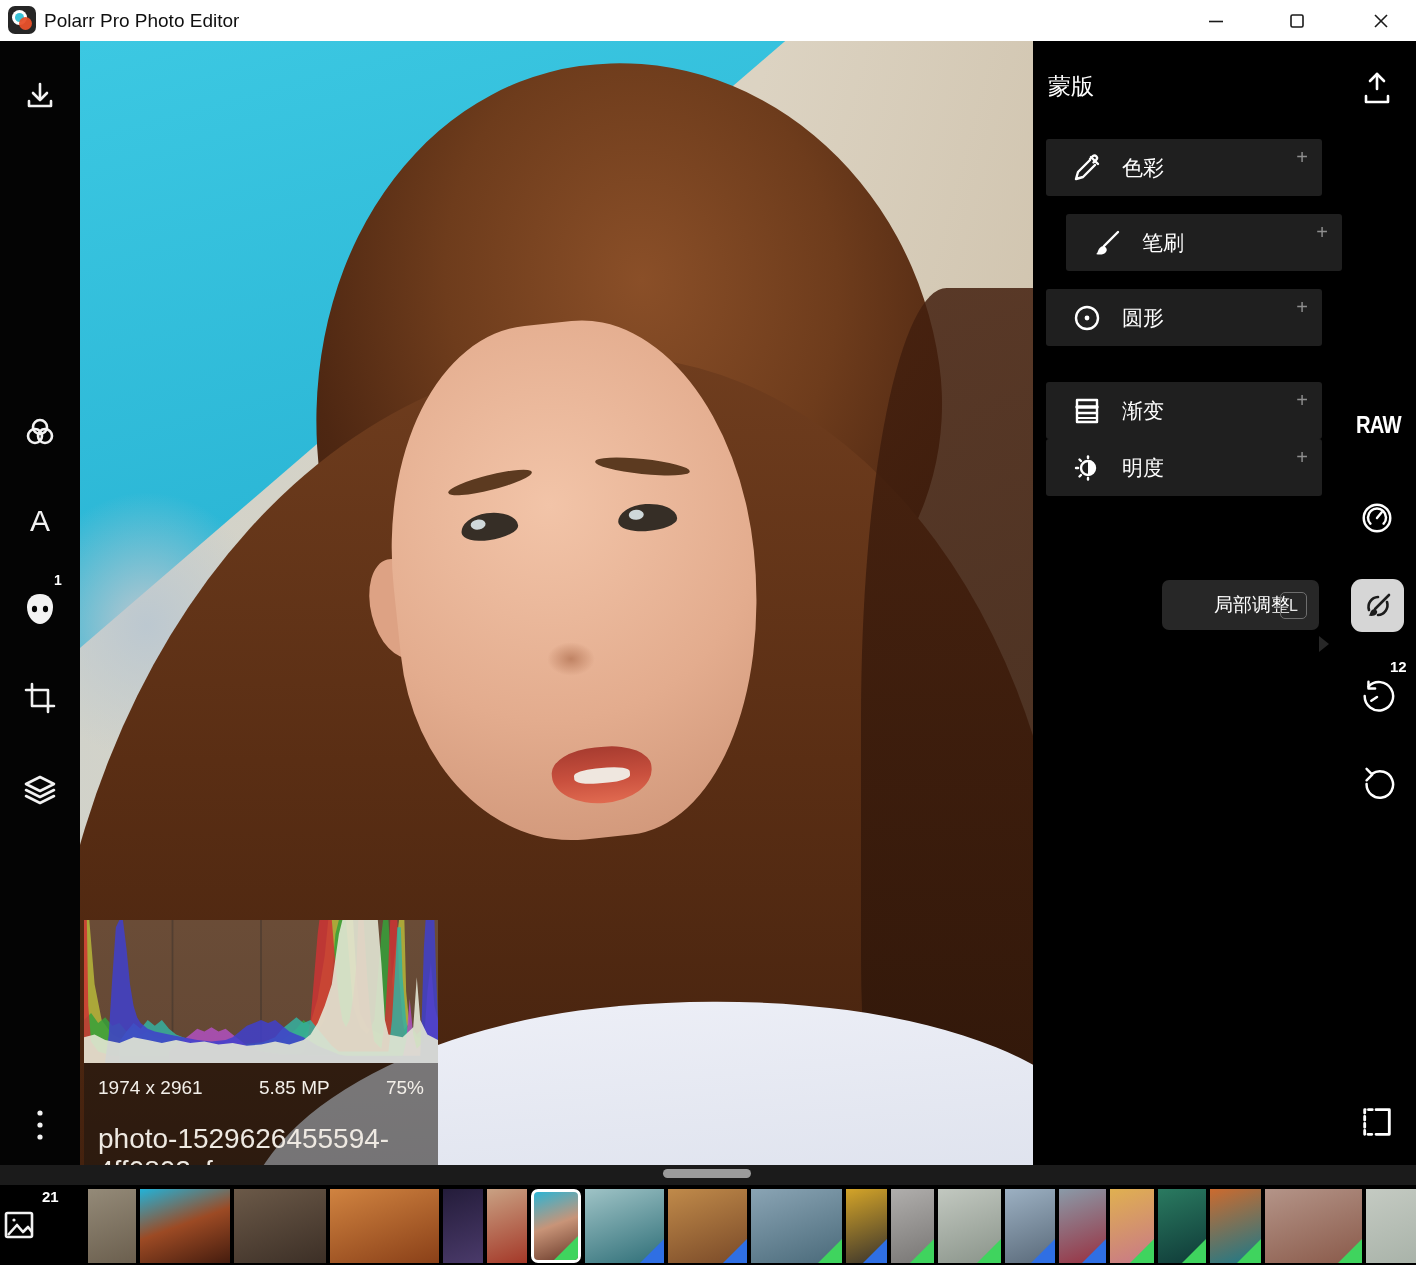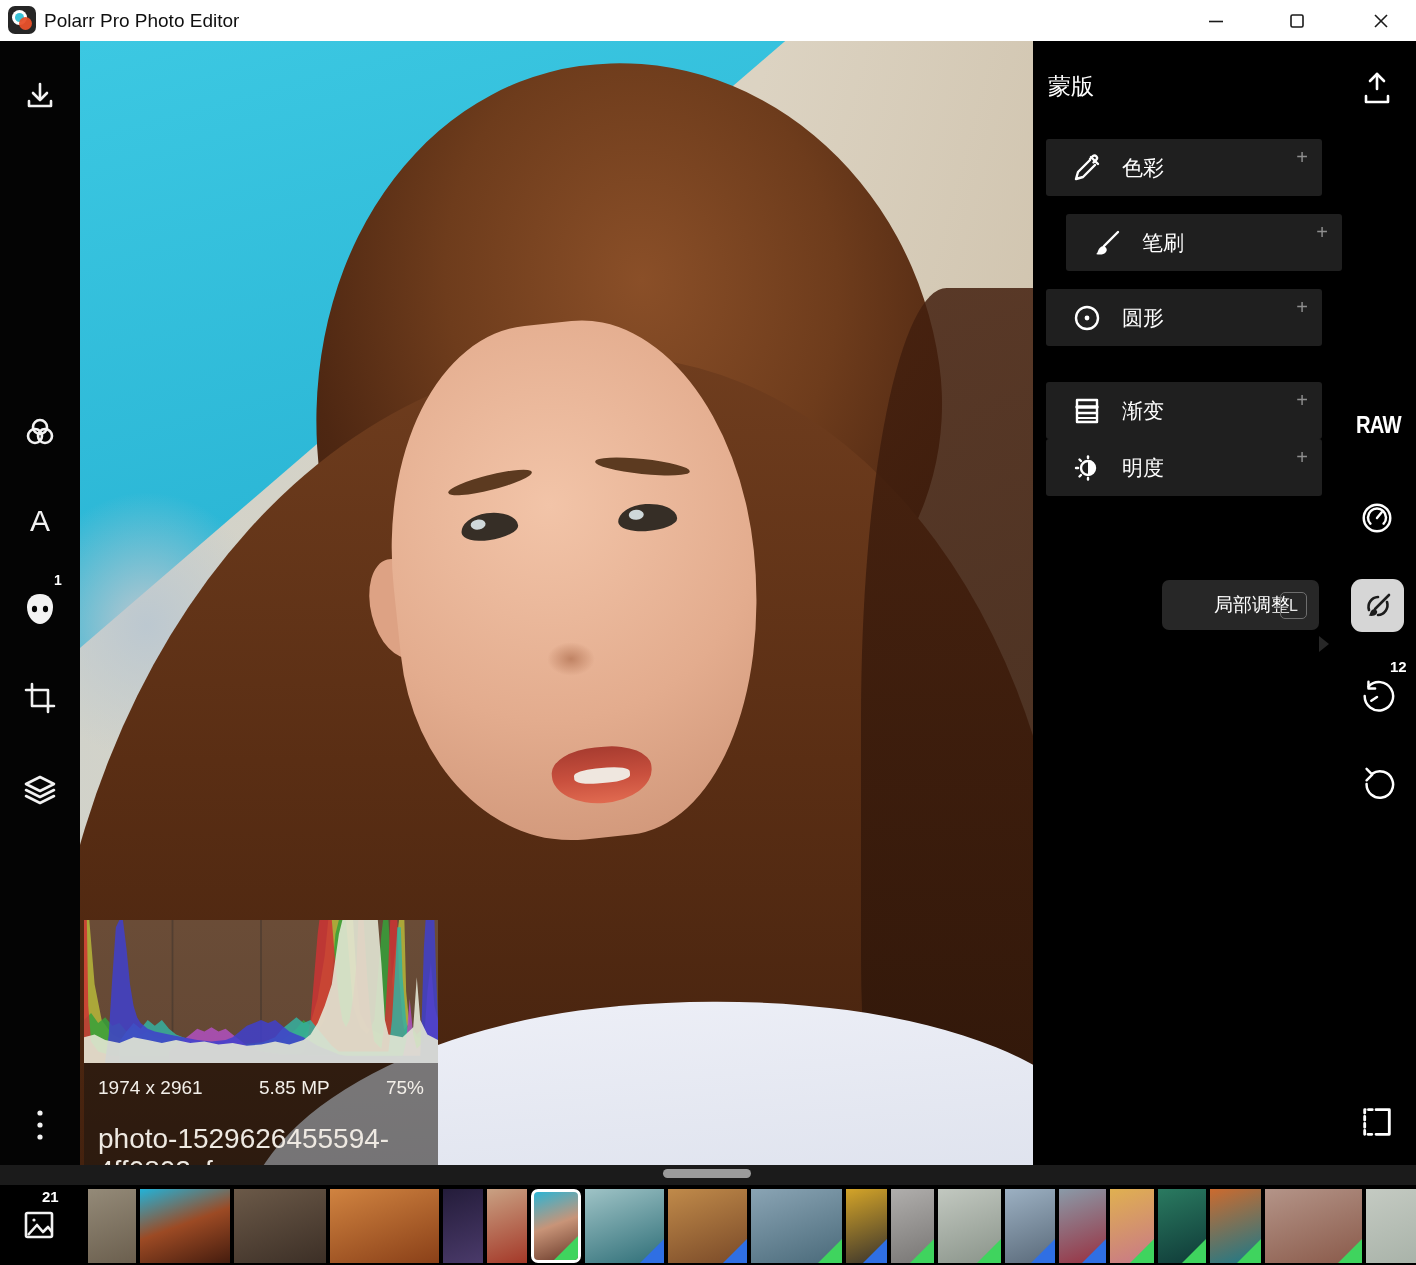--- a/index.html
+++ b/index.html
@@ -60,21 +60,21 @@
   
   .scrollstrip{position:absolute;left:0;top:1165px;width:1416px;height:20px;background:#1b1b1b;}
   .scrollthumb{position:absolute;left:663px;top:4px;width:88px;height:9px;border-radius:5px;background:#9b9b9b;cursor:pointer;}
 
   
   .filmstrip{position:absolute;left:0;top:1185px;width:1416px;height:80px;background:#000;}
   .thumbwrap{position:absolute;left:88px;top:4px;height:74px;display:flex;gap:4px;}
   .thumb{position:relative;height:74px;flex:none;overflow:hidden;cursor:pointer;}
   .thumb.sel{border:3px solid #fff;border-radius:7px;}
   .corner{position:absolute;right:0;bottom:0;width:0;height:0;border-style:solid;border-width:0 0 24px 24px;}
-  .fsicon{position:absolute;left:0;top:0;width:80px;height:80px;display:flex;align-items:center;justify-content:center;}
+  .fsicon{position:absolute;left:0;top:0;width:80px;height:80px;display:flex;align-items:center;justify-content:flex-start;}
   .fsicon svg{stroke:#f2f2f2;fill:none;stroke-width:2.6;stroke-linejoin:round;}
 
   
   .rightpanel{position:absolute;left:1033px;top:41px;width:383px;height:952px;background:#000;}
   .paneltitle{position:absolute;left:15px;top:30px;font-size:23px;color:#fff;}
   .maskitem{position:absolute;left:13px;width:276px;height:57px;background:#1f1f1f;border-radius:3px;display:flex;align-items:center;cursor:pointer;}
   .maskitem svg{stroke:#fff;fill:none;stroke-width:2.4;stroke-linecap:round;stroke-linejoin:round;margin-left:26px;}
   .masklabel{color:#fff;font-size:21px;margin-left:20px;}
   .plus{position:absolute;right:14px;top:8px;color:#8e8e8e;font-size:20px;line-height:1;cursor:pointer;}
   .railbtn{position:absolute;left:326px;width:36px;height:36px;display:flex;align-items:center;justify-content:center;cursor:pointer;}

